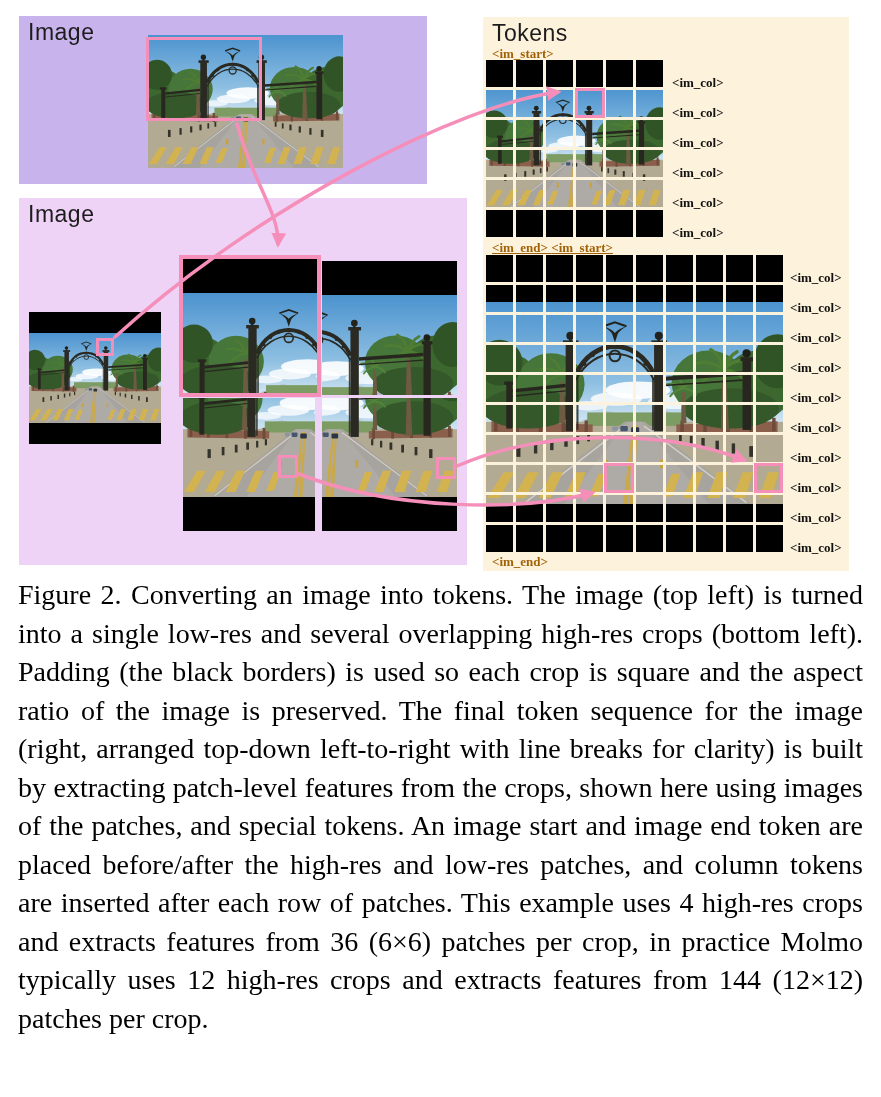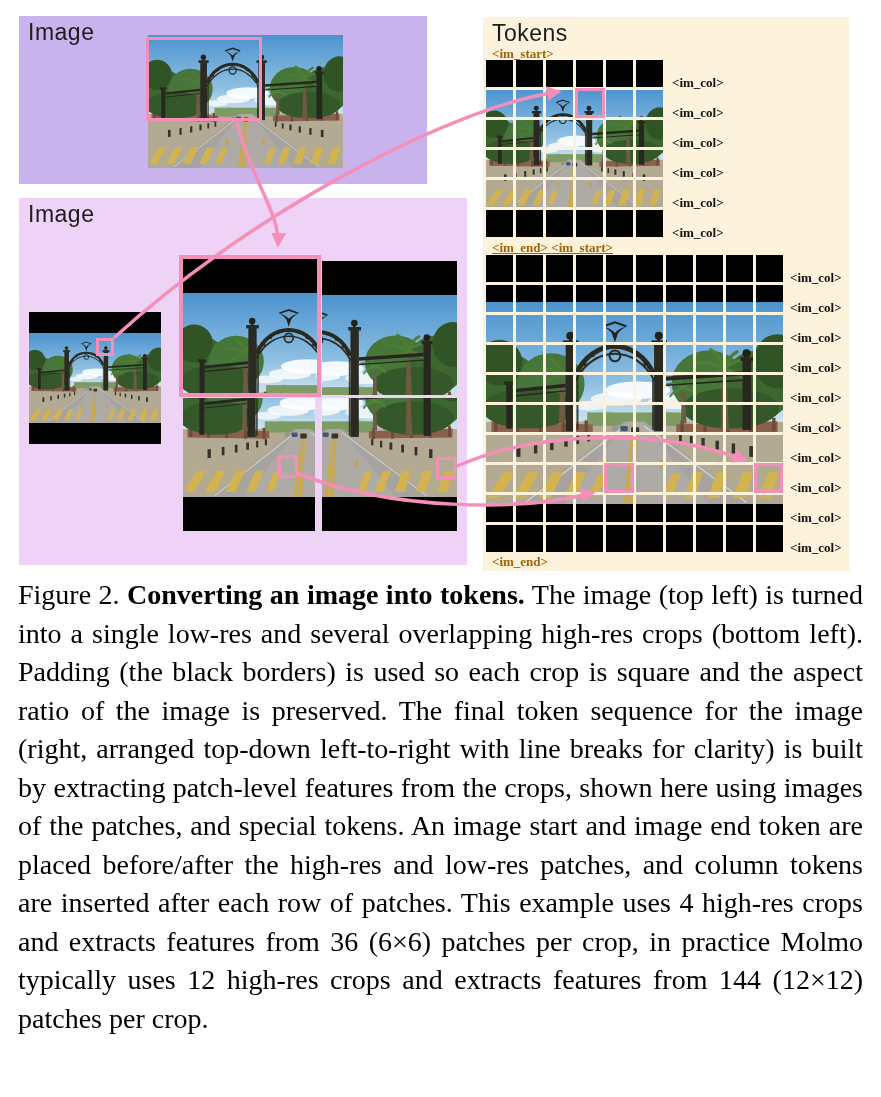--- a/index.html
+++ b/index.html
@@ -63,21 +63,21 @@
   
   .hl{position:absolute;border:3px solid var(--pink);background:transparent;box-sizing:border-box;}
 
   
   #connectors{position:absolute;left:0;top:0;width:881px;height:1097px;pointer-events:none;}
 
   
   .caption{position:absolute;left:18px;top:576px;width:845px;margin:0;
     font-family:"Liberation Serif",serif;font-size:28px;line-height:38.5px;color:#000;
     text-align:justify;}
-  .cap-title{font-weight:bold;}
+  .cap-title{font-weight:normal;}
   .hiddendefs{position:absolute;width:0;height:0;overflow:hidden;}
 </style>
 </head>
 <body>
 
 <svg class="hiddendefs" aria-hidden="true">
   <defs>
     <linearGradient id="sky" x1="0" y1="0" x2="0" y2="1">
       <stop offset="0" stop-color="#4c93cf"></stop>
       <stop offset="0.65" stop-color="#8fc0e2"></stop>

